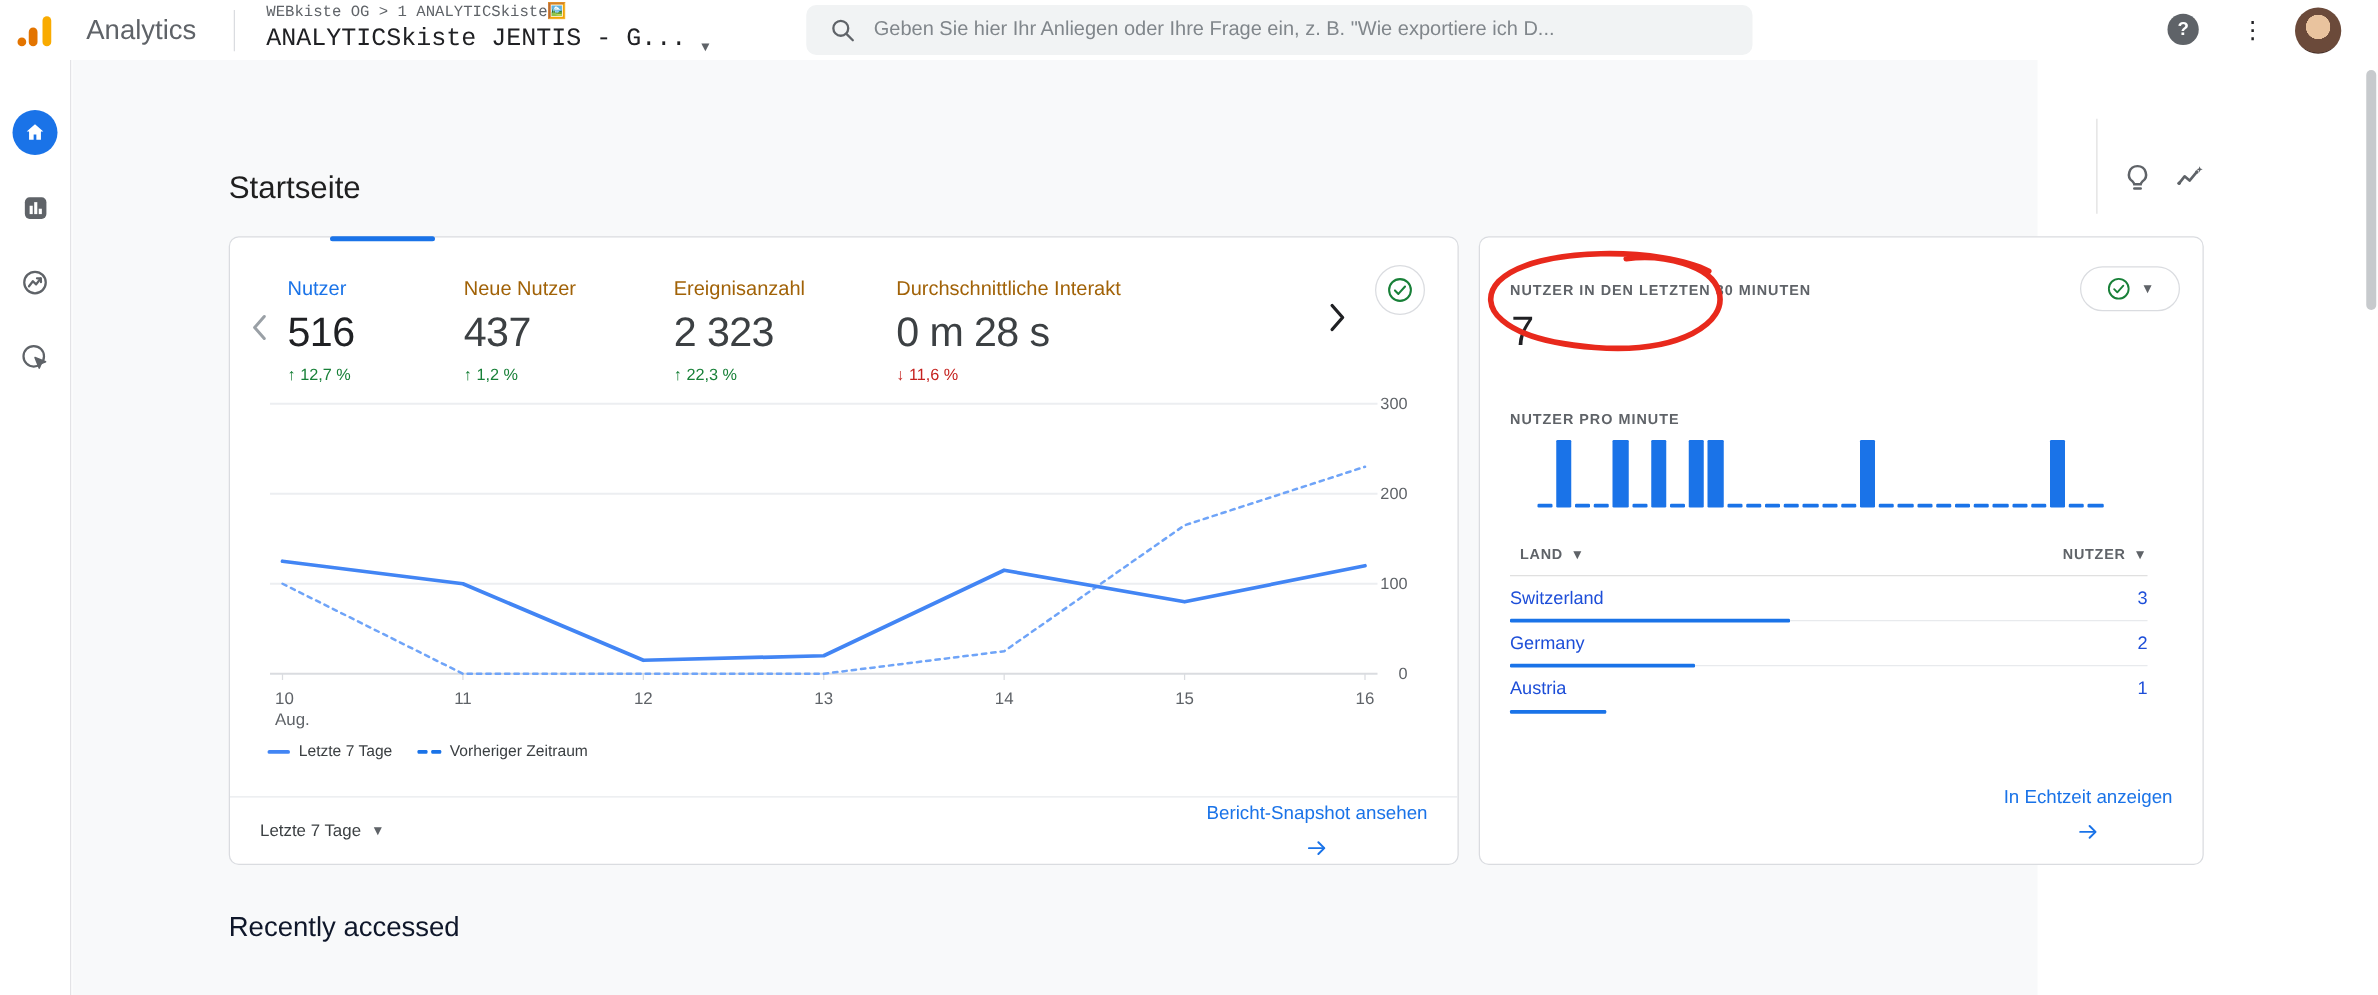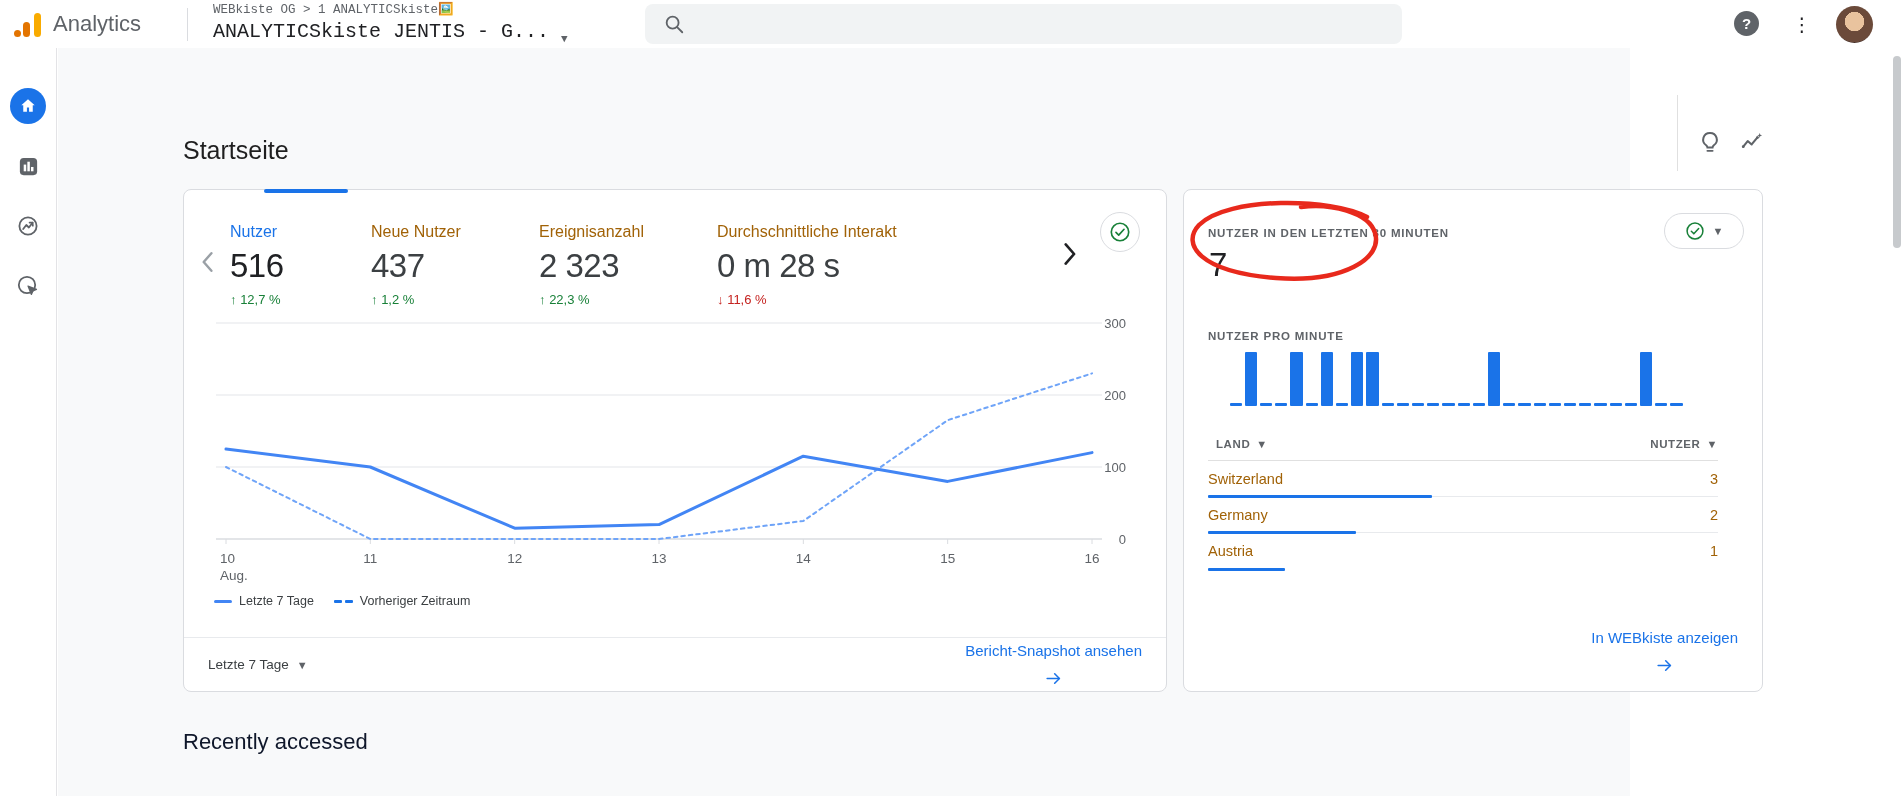--- a/index.html
+++ b/index.html
@@ -7,21 +7,21 @@
   html,body { width:1902px; height:796px; background:#fff; overflow:hidden;
     font-family:"Liberation Sans","DejaVu Sans",sans-serif; color:#202124; }
 
   
   .app-header { position:absolute; left:0; top:0; width:1902px; height:48px; background:#fff; z-index:5; }
   .logo-wrap { position:absolute; left:14px; top:0; height:48px; display:flex; align-items:center; gap:12px; }
   .ga-logo { position:relative; width:27px; height:26px; }
   .ga-logo .b1 { position:absolute; right:0; bottom:0; width:7px; height:24px; border-radius:3.5px; background:#f9ab00; }
   .ga-logo .b2 { position:absolute; left:9px; bottom:0; width:7px; height:15px; border-radius:3.5px; background:#e37400; }
   .ga-logo .b3 { position:absolute; left:0; bottom:0; width:7px; height:7px; border-radius:50%; background:#e37400; }
-  .product-name { font-size:22px; color:#5f6368; }
+  .product-name { font-size:22px; color:#5f6368;margin-left:16px; }
   .hdr-divider { position:absolute; left:187px; top:8px; width:1px; height:33px; background:#dadce0; }
   .crumb-block { position:absolute; left:213px; top:3px;font-family:Liberation Mono, monospace; }
   .breadcrumb { font-size:12.5px; color:#5f6368; line-height:15px; }
   .property-row { display:flex; align-items:flex-end; gap:12px; cursor:pointer; }
   .property-title { font-size:20px; color:#202124; line-height:27px; }
   .caret { font-size:11px; color:#5f6368; }
   .search-box { position:absolute; left:645px; top:4px; width:757px; height:40px; background:#f1f3f4;
     border-radius:8px; display:flex; align-items:center; padding:0 16px 0 18px; gap:14px; }
   .search-box input { flex:1; border:none; outline:none; background:transparent; font-size:16px;
     color:#202124; font-family:inherit; }
@@ -95,21 +95,21 @@
     color:#5f6368; letter-spacing:0.8px; }
   .minute-chart { position:absolute; left:44px; top:162px; width:456px; height:54px;
     display:flex; align-items:flex-end; }
   .mbar { flex:1; margin:0 1.5px; background:#1a73e8; border-radius:1px; }
   .mbar.tall { height:54px; } .mbar.flat { height:3px; }
   .rt-table { position:absolute; left:24px; right:44px; top:248px; }
   .rt-thead { display:flex; justify-content:space-between; font-size:11.5px; font-weight:bold; color:#5f6368;
     letter-spacing:0.6px; padding:0 0 10px 8px; border-bottom:1px solid #e0e0e0; }
   .rt-th { display:flex; align-items:flex-end; gap:6px; cursor:pointer; }
   .rt-row { position:relative; height:36px; display:flex; align-items:center; justify-content:space-between;
-    font-size:14.5px; color:#a16207; border-bottom:1px solid #e8eaed; }
+    font-size:14.5px; color:#1d4ed8; border-bottom:1px solid #e8eaed; }
   .rt-row:last-child { border-bottom:none; }
   .rt-bar { position:absolute; left:0; bottom:-2px; height:3px; background:#1a73e8; border-radius:1px; }
   .rt-footer { position:absolute; right:24px; bottom:16px; }
 
   .recently { position:absolute; left:125px; top:681px; font-size:22px; color:#0f172a; }
 
   .scroll-thumb { position:absolute; right:1px; top:56px; width:8px; height:192px; background:#c7cacd;
     border-radius:4px; cursor:pointer; z-index:9; }
 </style>
 </head>
@@ -130,20 +130,21 @@
     <div class="property-row">
       <span class="property-title">ANALYTICSkiste JENTIS - G...</span>
       <span class="caret">▼</span>
     </div>
   </div>
   <div class="search-box">
     <svg width="22" height="22" viewBox="0 0 24 24" fill="none" stroke="#5f6368" stroke-width="2">
       <circle cx="10.5" cy="10.5" r="6.5"></circle>
         <line x1="15.4" y1="15.4" x2="21" y2="21" stroke-linecap="round"></line>
     </svg>
+    <input type="text" placeholder="Geben Sie hier Ihr Anliegen oder Ihre Frage ein, z. B. &quot;Wie exportiere ich D..." style="">
   </div>
   <div class="hdr-ic grid-ic">
       <span></span>
       <span></span>
       <span></span>
       <span></span>
     </div>
   <div class="hdr-ic help-ic">?</div>
   <div class="hdr-ic dots-ic">⋮</div>
   <div class="hdr-ic avatar"></div>
@@ -367,21 +368,21 @@
           </div>
           <div class="rt-row">
             <span>Austria</span>
             <span>1</span>
             <span class="rt-bar" style="width:15%"></span>
           </div>
         </div>
     </div>
 
     <div class="rt-footer link-btn">
-      <span>In WEBkiste anzeigen</span>
+      <span>In Echtzeit anzeigen</span>
       <svg width="19" height="19" viewBox="0 0 24 24" fill="none" stroke="#1a73e8" stroke-width="2" stroke-linecap="round" stroke-linejoin="round">
         <line x1="4" y1="12" x2="19" y2="12"></line>
           <path d="M13.5 6l6 6-6 6"></path>
       </svg>
     </div>
   </div>
 
   <div class="recently">Recently accessed</div>
 </div>
 

